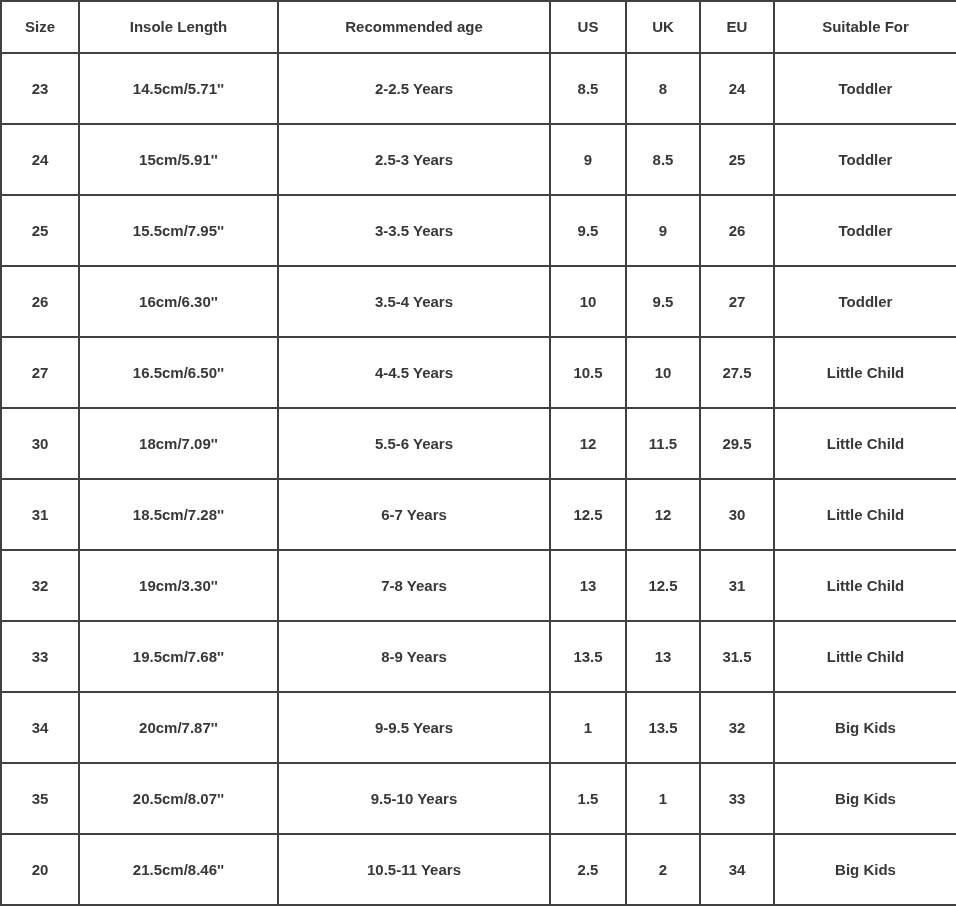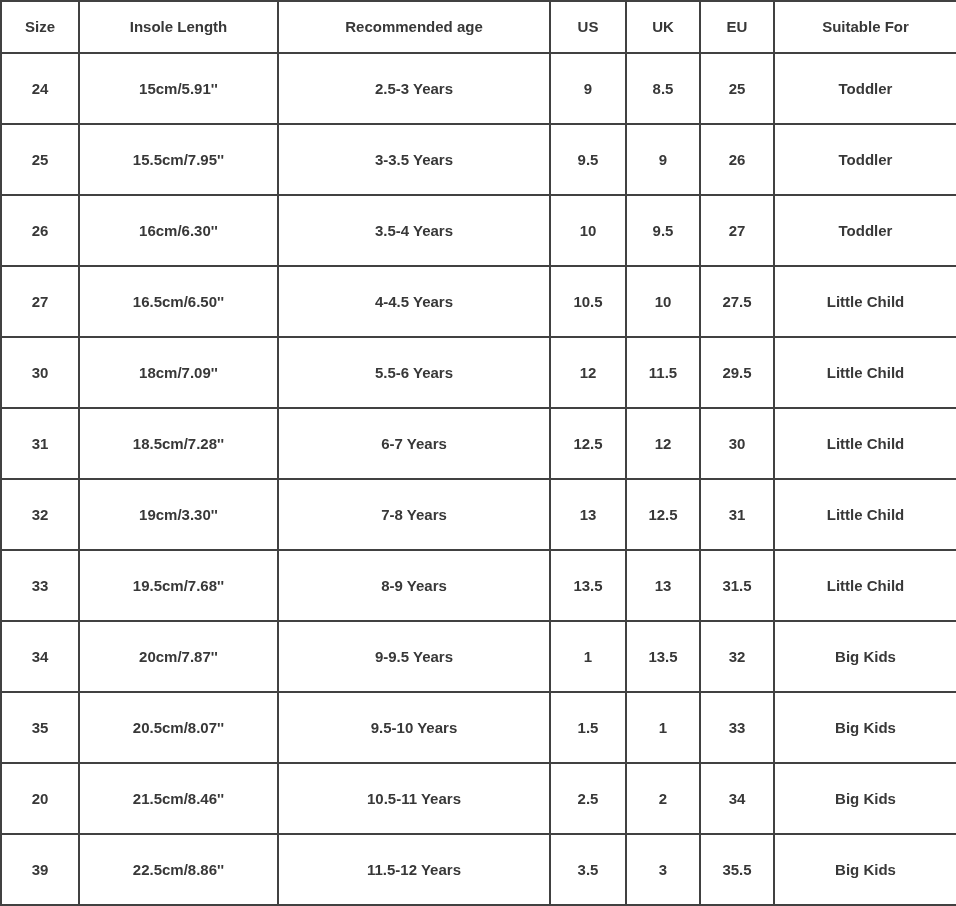--- a/index.html
+++ b/index.html
@@ -67,20 +67,29 @@
         <th>Size</th>
         <th>Insole Length</th>
         <th>Recommended age</th>
         <th>US</th>
         <th>UK</th>
         <th>EU</th>
         <th>Suitable For</th>
       </tr>
     </thead>
     <tbody>
+        <tr>
+    <td>23</td>
+    <td>14.5cm/5.71''</td>
+    <td>2-2.5 Years</td>
+    <td>8.5</td>
+    <td>8</td>
+    <td>24</td>
+    <td>Toddler</td>
+  </tr>
         <tr>
     <td>24</td>
     <td>15cm/5.91''</td>
     <td>2.5-3 Years</td>
     <td>9</td>
     <td>8.5</td>
     <td>25</td>
     <td>Toddler</td>
   </tr>
         <tr>
@@ -166,24 +175,15 @@
   </tr>
         <tr>
     <td>20</td>
     <td>21.5cm/8.46''</td>
     <td>10.5-11 Years</td>
     <td>2.5</td>
     <td>2</td>
     <td>34</td>
     <td>Big Kids</td>
   </tr>
-        <tr>
-    <td>39</td>
-    <td>22.5cm/8.86''</td>
-    <td>11.5-12 Years</td>
-    <td>3.5</td>
-    <td>3</td>
-    <td>35.5</td>
-    <td>Big Kids</td>
-  </tr>
       </tbody>
   </table>
 </div>
 
 </body></html>

